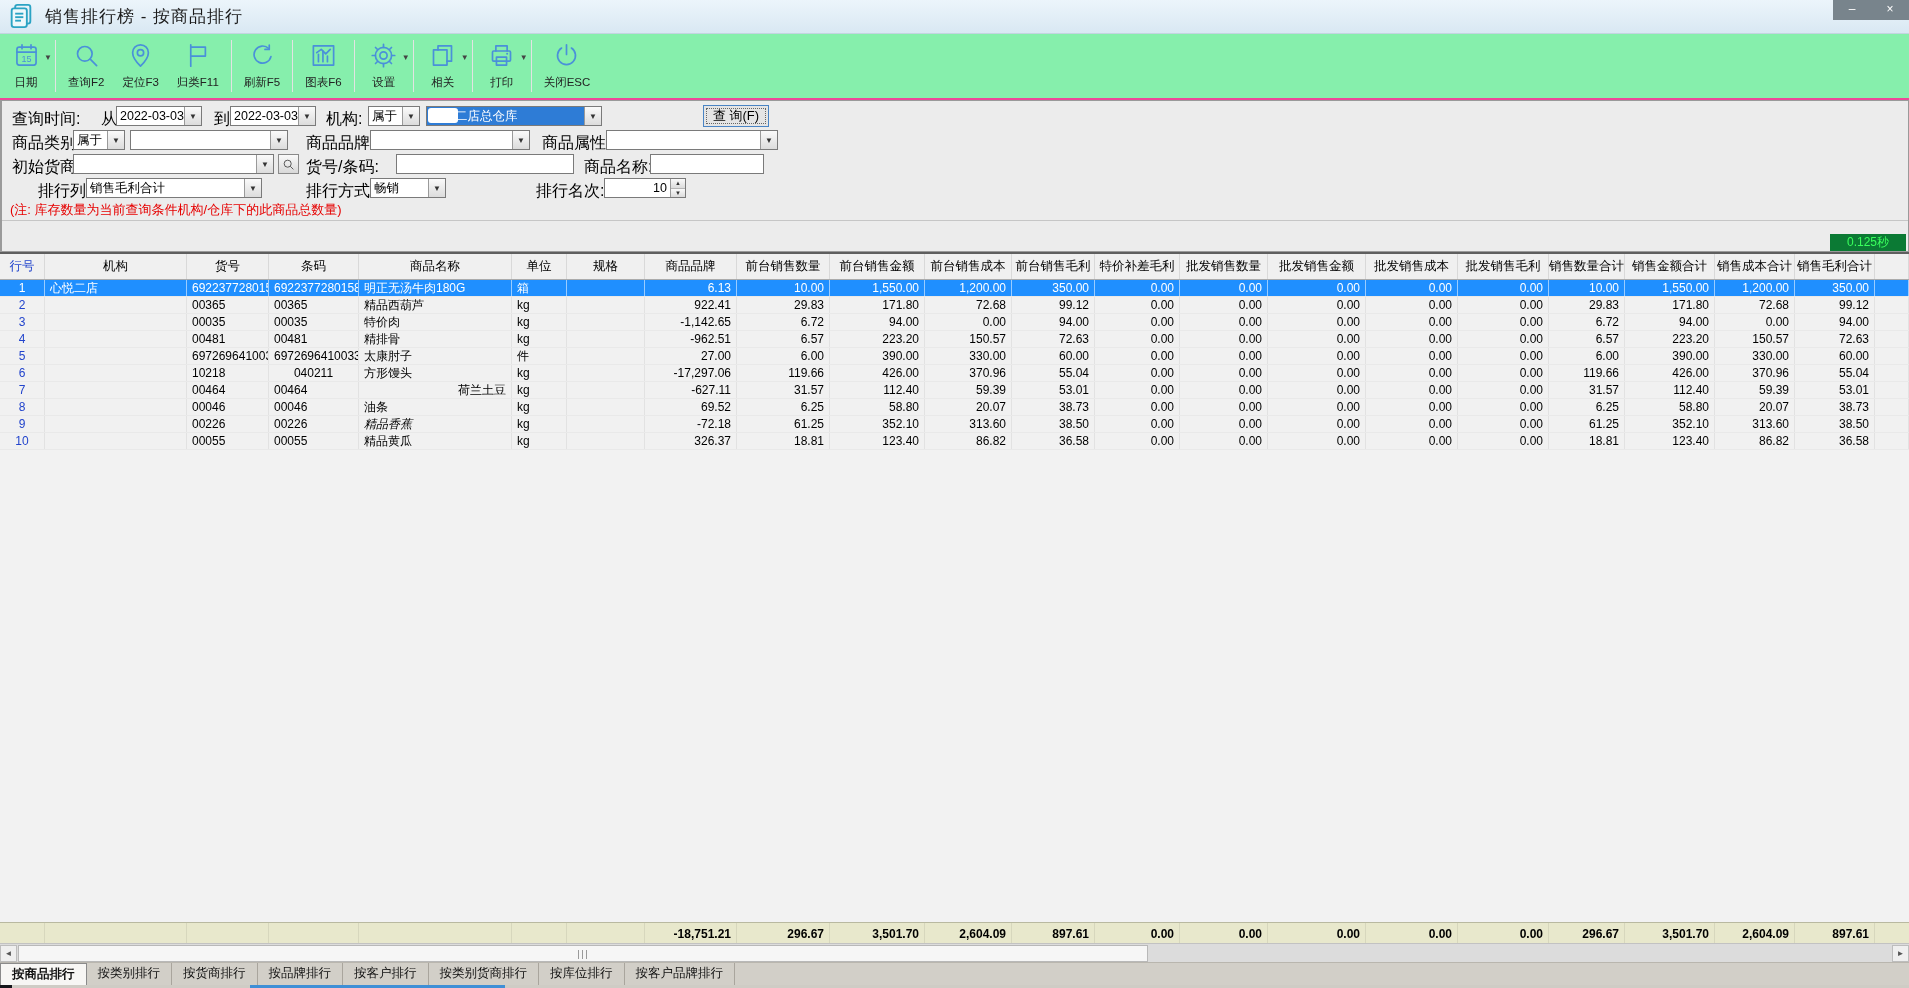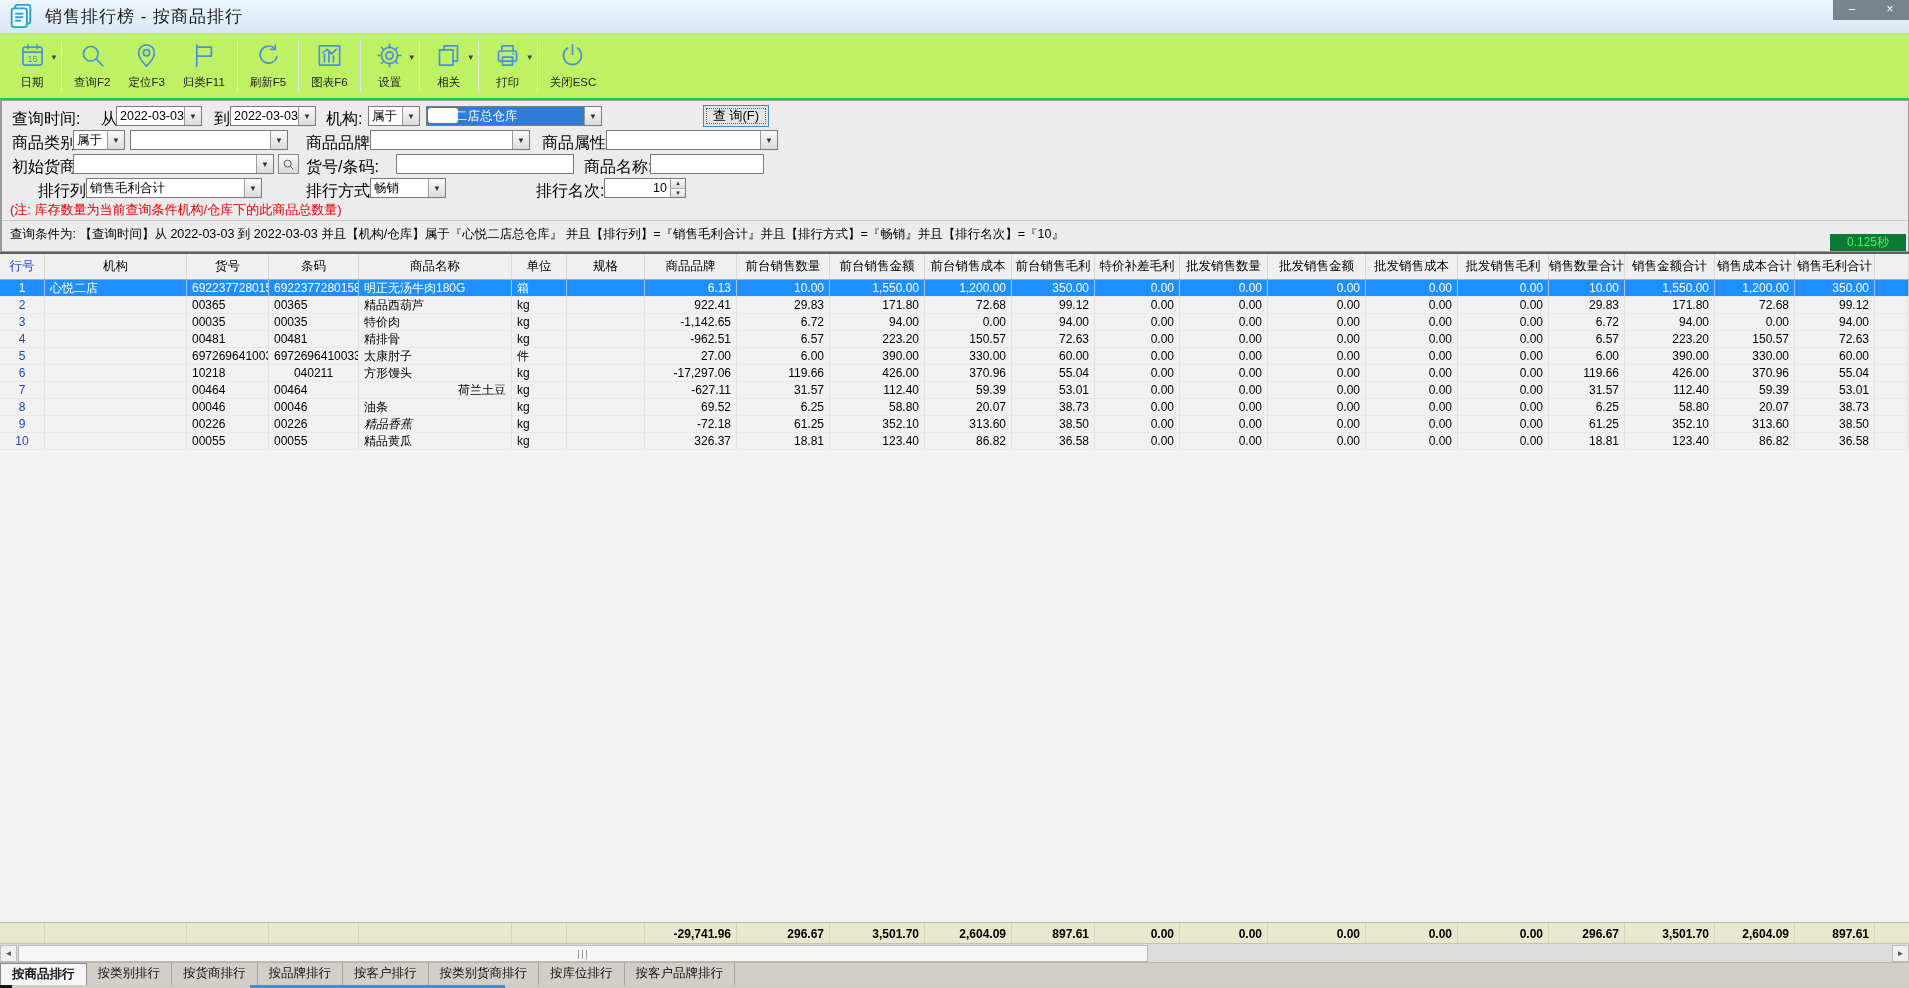--- a/index.html
+++ b/index.html
@@ -12,21 +12,21 @@
     display:flex; align-items:center; }
   .app-icon { width:30px; height:30px; margin-left:7px; }
   .app-icon svg { width:28px; height:28px; fill:none; stroke:#2ba3c4; stroke-width:1.6; }
   .win-title { font-size:17px; color:#1b1b1b; margin-left:8px; letter-spacing:1px; }
   .win-controls { position:absolute; right:0; top:0; width:76px; height:20px;
     background:#78848c; display:flex; }
   .win-controls span { flex:1; color:#fff; font-size:12px; text-align:center; line-height:18px; cursor:default; }
 
   
   .toolbar { position:absolute; left:0; top:34px; width:1909px; height:66px;
-    background:#bef264; border-bottom:2px solid #22c55e; display:flex; align-items:center; padding-left:6px; }
+    background:#86efac; border-bottom:2px solid #ec4899; display:flex; align-items:center; padding-left:0; }
   .tb-btn { position:relative; min-width:52px; height:58px; display:flex; flex-direction:column;
     align-items:center; justify-content:center; padding:0 9px; cursor:default; }
   .tb-icon svg { width:27px; height:27px; fill:none; stroke:#4a90d9; stroke-width:1.5;
     stroke-linecap:round; stroke-linejoin:round; }
   .tb-label { font-size:11.5px; color:#222; margin-top:2px; white-space:nowrap; }
   .tb-arrow { position:absolute; right:0px; top:16px; font-size:8px; color:#444; }
   .tb-sep { width:1px; height:52px; background:#e3e3e3; margin:0 3px; }
 
   
   .filter-panel { position:absolute; left:0; top:100px; width:1909px; height:152px;
@@ -287,21 +287,20 @@
   <div class="spinner" style="left:602px;top:77px;width:82px">
     <span class="spin-val">10</span>
     <span class="spin-btns">
         <span>▲</span>
         <span>▼</span>
       </span>
   </div>
 
   <div class="note-red">(注: 库存数量为当前查询条件机构/仓库下的此商品总数量)</div>
   <div class="panel-div"></div>
-  <div class="cond-line">查询条件为: 【查询时间】从 2022-03-03 到 2022-03-03 并且【机构/仓库】属于『心悦二店总仓库』 并且【排行列】=『销售毛利合计』并且【排行方式】=『畅销』并且【排行名次】=『10』</div>
   <div class="time-badge">0.125秒</div>
 </div>
 
 <div class="grid">
   <div class="grid-header" id="grid-header">
       <div class="th rowno" style="width: 45px;">行号</div>
       <div class="th" style="width: 142px;">机构</div>
       <div class="th" style="width: 82px;">货号</div>
       <div class="th" style="width: 90px;">条码</div>
       <div class="th" style="width: 153px;">商品名称</div>
@@ -566,21 +565,21 @@
       </div>
     </div>
   <div class="grid-totals" id="grid-totals">
       <div class="tt" style="width: 45px; text-align: center;"></div>
       <div class="tt" style="width: 142px; text-align: left;"></div>
       <div class="tt" style="width: 82px; text-align: left;"></div>
       <div class="tt" style="width: 90px; text-align: left;"></div>
       <div class="tt" style="width: 153px; text-align: left;"></div>
       <div class="tt" style="width: 55px; text-align: left;"></div>
       <div class="tt" style="width: 78px; text-align: left;"></div>
-      <div class="tt" style="width: 92px; text-align: right;">-29,741.96</div>
+      <div class="tt" style="width: 92px; text-align: right;">-18,751.21</div>
       <div class="tt" style="width: 93px; text-align: right;">296.67</div>
       <div class="tt" style="width: 95px; text-align: right;">3,501.70</div>
       <div class="tt" style="width: 87px; text-align: right;">2,604.09</div>
       <div class="tt" style="width: 83px; text-align: right;">897.61</div>
       <div class="tt" style="width: 85px; text-align: right;">0.00</div>
       <div class="tt" style="width: 88px; text-align: right;">0.00</div>
       <div class="tt" style="width: 98px; text-align: right;">0.00</div>
       <div class="tt" style="width: 92px; text-align: right;">0.00</div>
       <div class="tt" style="width: 91px; text-align: right;">0.00</div>
       <div class="tt" style="width: 76px; text-align: right;">296.67</div>

